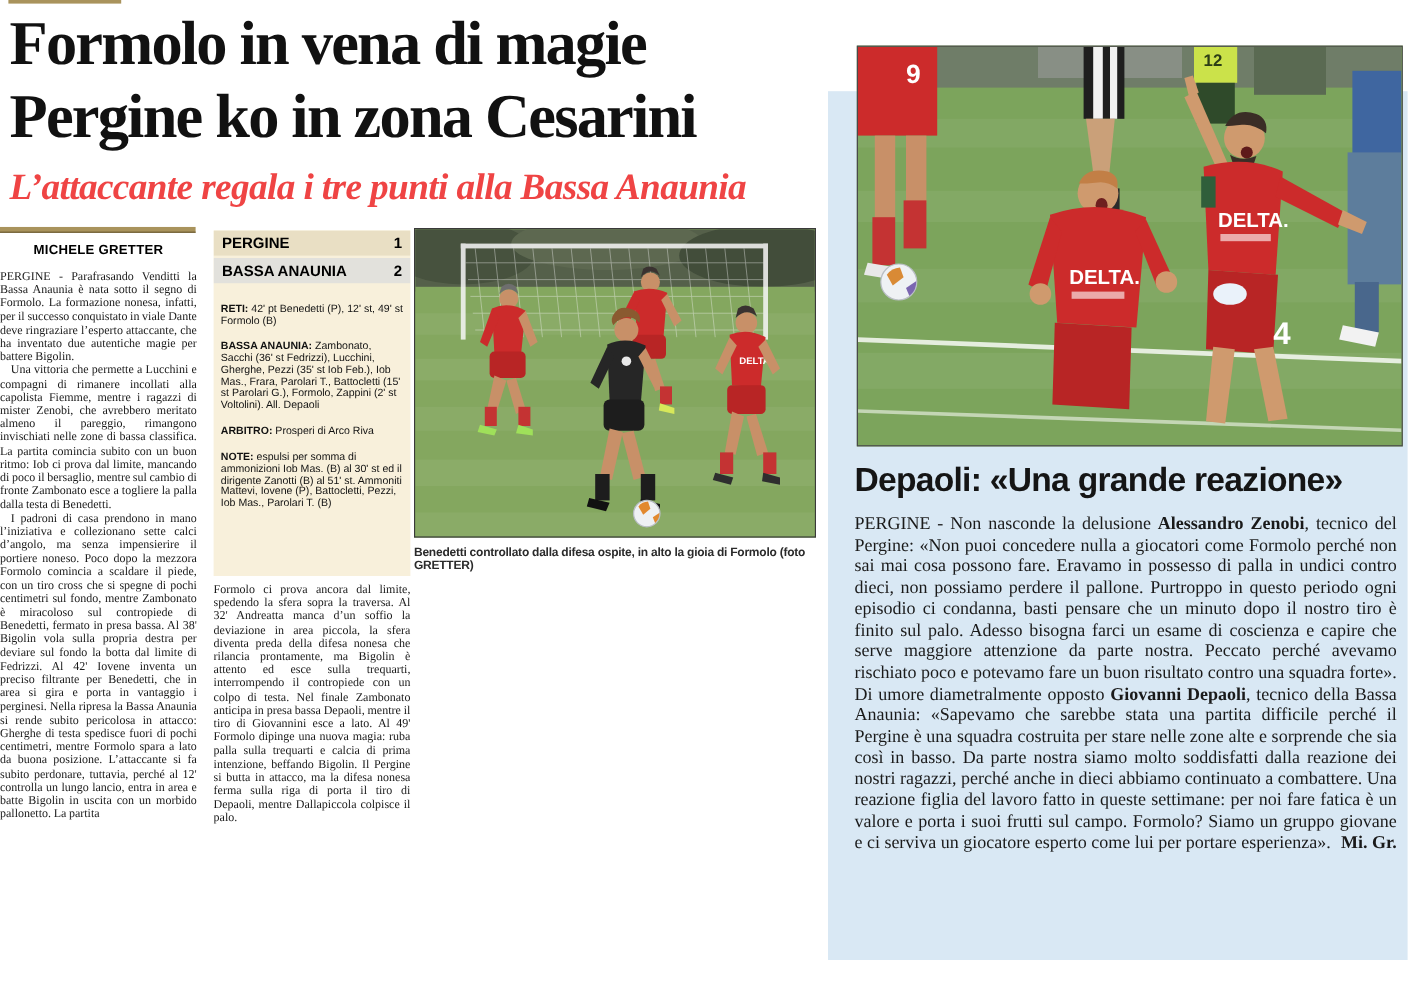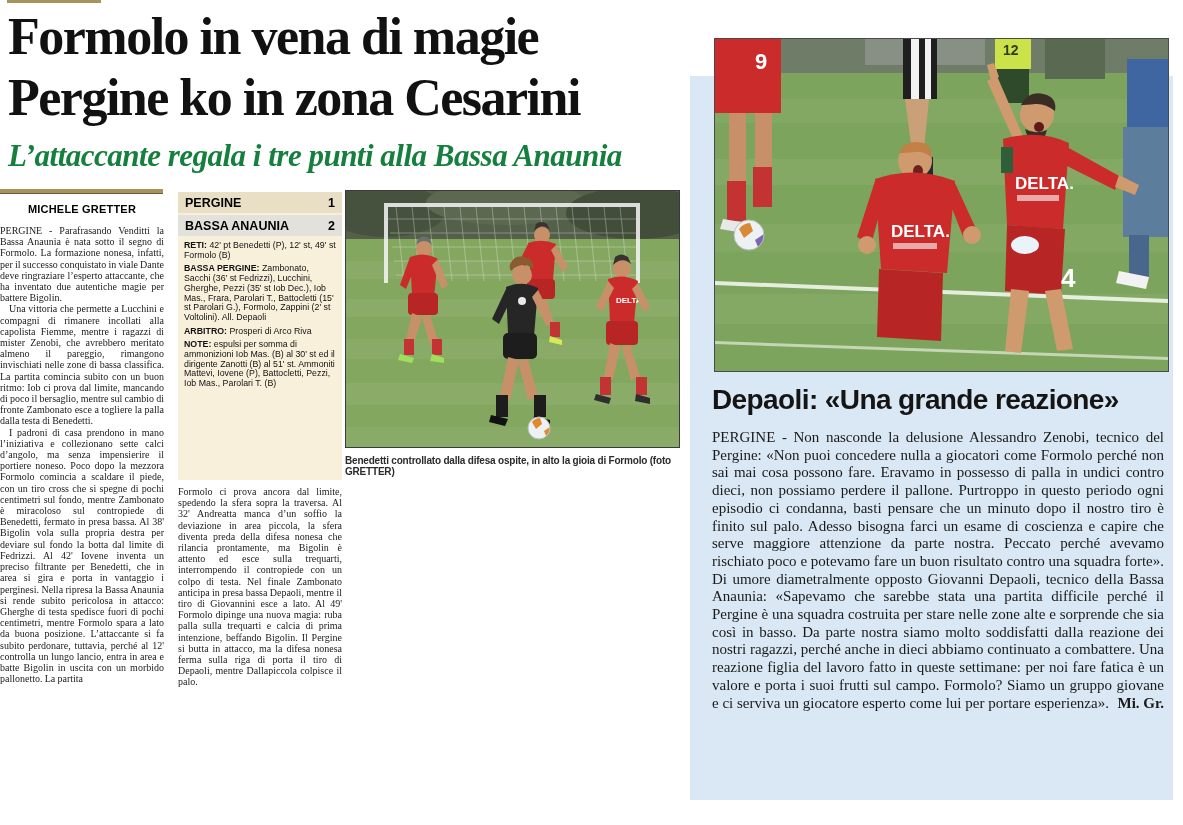--- a/index.html
+++ b/index.html
@@ -12,21 +12,21 @@
   
   .top-rule{left:7px;top:0;width:94px;height:3px;background:#a9935c;}
   .headline{
     left:8px;top:6px;width:695px;
     font-family:"Liberation Serif",serif;font-weight:bold;color:#111;
     font-size:52px;line-height:61px;letter-spacing:-1.5px;
   }
   .subtitle{
     left:8px;top:138px;width:690px;
     font-family:"Liberation Serif",serif;font-style:italic;font-weight:bold;
-    font-size:31px;letter-spacing:-0.5px;color:#15803d;
+    font-size:31px;letter-spacing:-0.5px;color:#ef4444;
   }
 
   
   .col1{left:0;top:189px;width:164px;height:724px;overflow:hidden;}
   .gold-rule{width:163px;height:4px;background:#a9935c;border-bottom:1px solid #6e5c33;}
   .byline{
     font-family:"Liberation Sans",sans-serif;font-weight:bold;font-size:11px;
     text-align:center;margin:9px 0 10px 0;letter-spacing:0.2px;color:#000;
   }
   .news-body p{
@@ -44,21 +44,21 @@
   .mb-row{
     display:flex;justify-content:space-between;align-items:center;
     font-family:"Liberation Sans",sans-serif;font-weight:bold;font-size:12.5px;
     padding:2px 7px;height:17px;color:#000;
   }
   .mb-row.home{background:#e9dfc4;margin-bottom:2px;}
   .mb-row.away{background:#e2e1dc;}
   .mb-sections{padding:5px 6px 0 6px;}
   .mb-sec{
     font-family:"Liberation Sans",sans-serif;font-size:8.8px;line-height:9.7px;
-    margin-bottom:4px;text-align:left;color:#111;
+    margin-bottom:4px;text-align:left;color:#111;margin-top:12px;
   }
   .mb-sec b{font-weight:bold;}
   .col2-text{margin-top:6px;height:331px;overflow:hidden;}
 
   
   .photo1{
     left:345px;top:190px;width:335px;height:258px;
     border:1px solid #3a3a3a;box-sizing:border-box;background:#7fa55f;overflow:hidden;
   }
   .caption{
@@ -76,21 +76,21 @@
   .r-headline{
     left:712px;top:384px;width:460px;
     font-family:"Liberation Sans",sans-serif;font-weight:bold;font-size:28px;
     letter-spacing:-0.6px;color:#151515;
   }
   .r-body{
     left:712px;top:429px;width:452px;height:366px;overflow:hidden;
     font-family:"Liberation Serif",serif;font-size:15px;line-height:17.7px;
     text-align:justify;color:#1a1a1a;hyphens:auto;-webkit-hyphens:auto;
   }
-  .r-body .bold{font-weight:normal;}
+  .r-body .bold{font-weight:bold;}
   .sig{float:right;font-weight:bold;}
 
   svg text{font-family:"Liberation Sans",sans-serif;}
 </style>
 </head>
 <body>
 
 <div class="abs top-rule"></div>
 
 <div class="abs headline">
@@ -114,21 +114,21 @@
     <div class="mb-row home">
       <span>PERGINE</span>
       <span>1</span>
     </div>
     <div class="mb-row away">
       <span>BASSA ANAUNIA</span>
       <span>2</span>
     </div>
     <div class="mb-sections">
       <div class="mb-sec"><b>RETI:</b><span> 42' pt Benedetti (P), 12' st, 49' st Formolo (B)</span></div>
-      <div class="mb-sec"><b>BASSA PERGINE:</b><span> Zambonato, Sacchi (36' st Fedrizzi), Lucchini, Gherghe, Pezzi (35' st Iob Dec.), Iob Mas., Frara, Parolari T., Battocletti (15' st Parolari G.), Formolo, Zappini (2' st Voltolini). All. Depaoli</span></div>
+      <div class="mb-sec"><b>BASSA ANAUNIA:</b><span> Zambonato, Sacchi (36' st Fedrizzi), Lucchini, Gherghe, Pezzi (35' st Iob Feb.), Iob Mas., Frara, Parolari T., Battocletti (15' st Parolari G.), Formolo, Zappini (2' st Voltolini). All. Depaoli</span></div>
       <div class="mb-sec"><b>ARBITRO:</b><span> Prosperi di Arco Riva</span></div>
       <div class="mb-sec"><b>NOTE:</b><span> espulsi per somma di ammonizioni Iob Mas. (B) al 30' st ed il dirigente Zanotti (B) al 51' st. Ammoniti Mattevi, Iovene (P), Battocletti, Pezzi, Iob Mas., Parolari T. (B)</span></div>
     </div>
   </div>
   <div class="news-body col2-text">
     <p>Formolo ci prova ancora dal limite, spedendo la sfera sopra la traversa. Al 32' Andreatta manca d’un soffio la deviazione in area piccola, la sfera diventa preda della difesa nonesa che rilancia prontamente, ma Bigolin è attento ed esce sulla trequarti, interrompendo il contropiede con un colpo di testa. Nel finale Zambonato anticipa in presa bassa Depaoli, mentre il tiro di Giovannini esce a lato. Al 49' Formolo dipinge una nuova magia: ruba palla sulla trequarti e calcia di prima intenzione, beffando Bigolin. Il Pergine si butta in attacco, ma la difesa nonesa ferma sulla riga di porta il tiro di Depaoli, mentre Dallapiccola colpisce il palo.</p>
   </div>
 </div>
 
 <div class="abs photo1">

